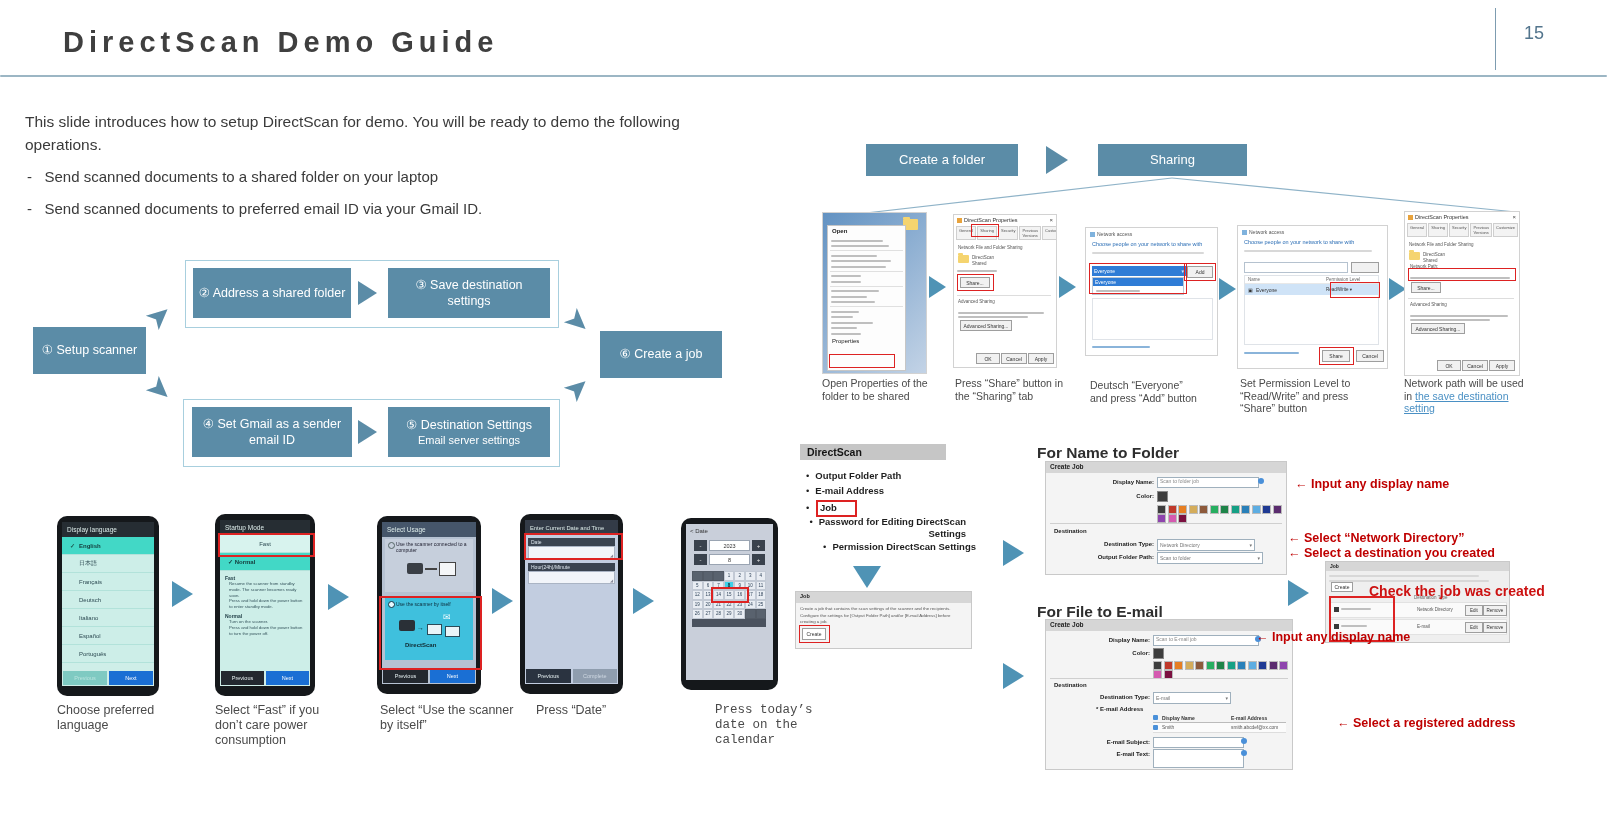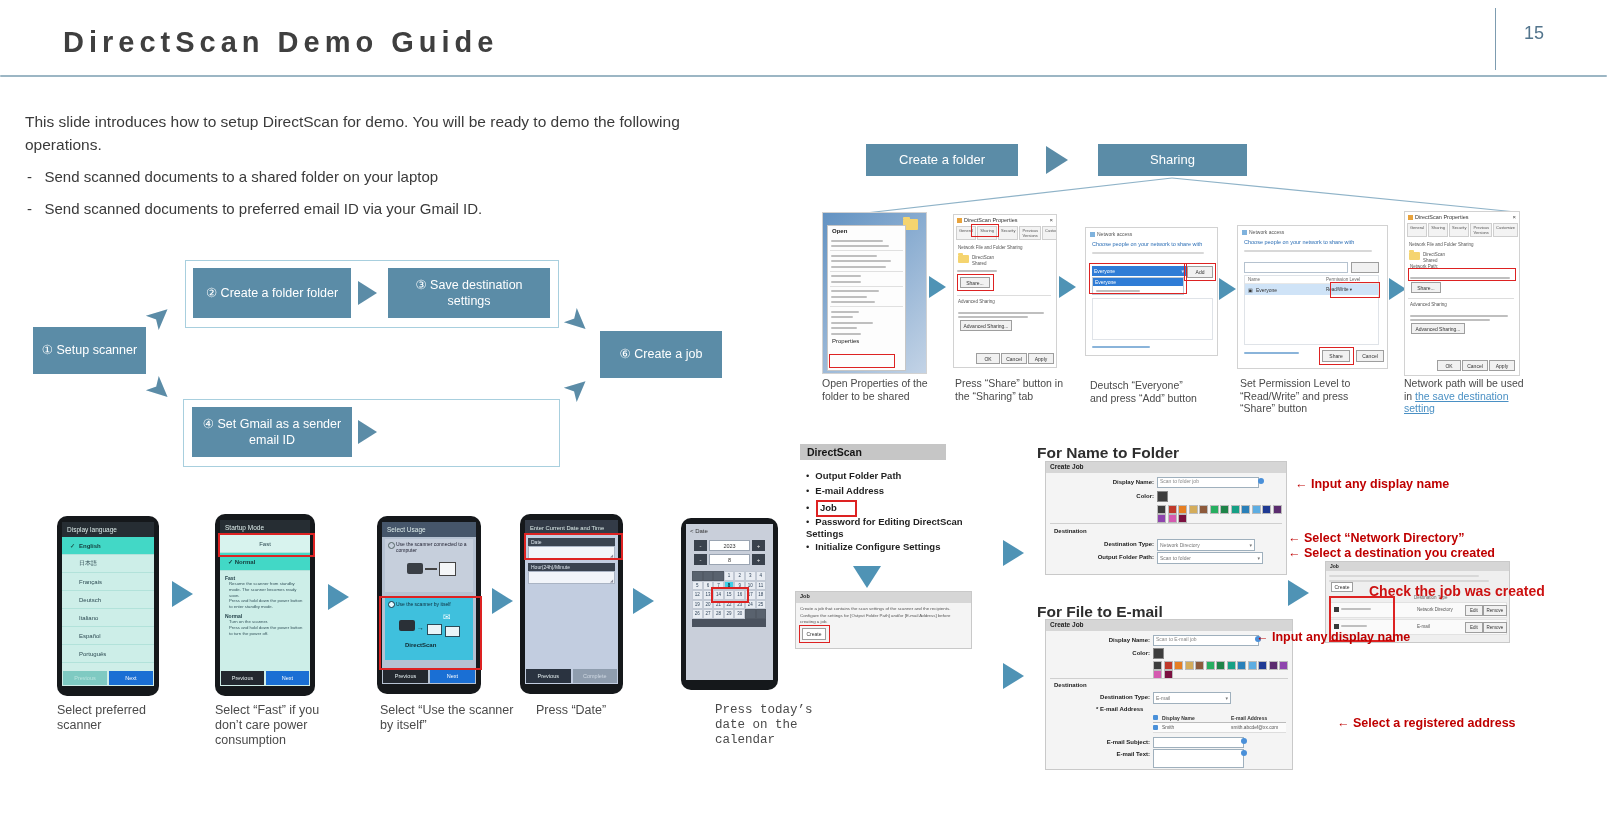--- a/index.html
+++ b/index.html
@@ -57,21 +57,21 @@
   .pbtn.ghost{background:#7fcac2;color:#b9e4de;}
   .pbtn.gray{background:#8f9dae;color:#cfd8e2;}
   .cal{display:grid;grid-template-columns:repeat(7,10.6px);grid-auto-rows:9.5px;}
   .cal div{border:0.5px solid #c2c9d4;font-size:4.5px;display:flex;align-items:center;justify-content:center;
            color:#31455b;background:#e9edf3;}
   .cal div.empty{background:#59626e;border-color:#525a65;}
   .cal div.sel{background:#3fd0e8;color:#0d2b33;font-weight:bold;}
   .spbtn{background:#3a424d;color:#e8e8e8;font-size:6px;display:flex;align-items:center;justify-content:center;}
   .spval{background:#fff;border:1px solid #9aa4b2;font-size:5.5px;color:#333;display:flex;align-items:center;justify-content:center;}
   
-  .dsitem{font-size:9.5px;font-weight:bold;color:#1f1f1f;line-height:1.25;}
+  .dsitem{font-size:9.5px;font-weight:bold;color:#1f1f1f;line-height:1.25;text-align:right;}
   .dsitem:before{content:"•";margin-right:6px;color:#1f1f1f;font-weight:normal;}
   .panel{background:#f4f4f4;border:1px solid #c9c9c9;}
   .phdr{background:#d6d6d6;font-size:6.5px;font-weight:bold;color:#222;padding:1px 4px;height:9px;}
   .flabel{font-size:6px;font-weight:bold;color:#222;text-align:right;}
   .finput{background:#fff;border:1px solid #9fb0bd;font-size:5px;color:#8a8a8a;padding:0 2px;overflow:hidden;white-space:nowrap;}
   .fdrop{background:#fff;border:1px solid #9fb0bd;font-size:5px;color:#777;padding:0 2px;display:flex;
          align-items:center;justify-content:space-between;overflow:hidden;white-space:nowrap;}
   .info{width:6px;height:6px;border-radius:50%;background:#4a90d9;}
   .sw{width:7px;height:7px;display:inline-block;margin-right:1.5px;border:0.5px solid #bbb;}
   .swatches{line-height:0;}
@@ -96,39 +96,43 @@
     <span>Send scanned documents to a shared folder on your laptop</span>
   </div>
   <div class="abs bullet" style="left:27px;top:200px;">
     <span>-</span>&nbsp;&nbsp;
     <span>Send scanned documents to preferred email ID via your Gmail ID.</span>
   </div>
 
   <div class="abs grouplab" style="left:186px;top:244px;">Save to a folder</div>
   <div class="abs group" style="left:185px;top:260px;width:372px;height:66px;"></div>
   <div class="abs flowbox" style="left:193px;top:268px;width:158px;height:50px;">
-    <span>② Create a folder folder</span>
+    <span>② Address a shared folder</span>
   </div>
   <div class="abs tri-r" style="left:358px;top:281px;"></div>
   <div class="abs flowbox" style="left:388px;top:268px;width:162px;height:50px;">
     <span>③ Save destination</span>
     <span>settings</span>
   </div>
   <div class="abs flowbox" style="left:33px;top:327px;width:113px;height:47px;">
     <span>① Setup scanner</span>
   </div>
   <div class="abs bent" style="left:148px;top:303px;transform:rotate(-42deg);">➤</div>
   <div class="abs bent" style="left:148px;top:376px;transform:rotate(42deg);">➤</div>
   <div class="abs grouplab" style="left:197px;top:383px;">Send by Email</div>
   <div class="abs group" style="left:183px;top:399px;width:375px;height:66px;"></div>
   <div class="abs flowbox" style="left:192px;top:407px;width:160px;height:50px;">
     <span>④ Set Gmail as a sender</span>
     <span>email ID</span>
   </div>
   <div class="abs tri-r" style="left:358px;top:420px;"></div>
+  <div class="abs flowbox" style="left:388px;top:407px;width:162px;height:50px;">
+    <span>⑤ Destination Settings</span>
+    <span style="font-size:11px;">Email server settings</span>
+  </div>
   <div class="abs bent" style="left:566px;top:308px;transform:rotate(42deg);">➤</div>
   <div class="abs bent" style="left:566px;top:375px;transform:rotate(-42deg);">➤</div>
   <div class="abs flowbox" style="left:600px;top:331px;width:122px;height:47px;">
     <span>⑥ Create a job</span>
   </div>
 
   <div class="abs flowbox" style="left:866px;top:144px;width:152px;height:32px;font-size:13px;">
     <span>Create a folder</span>
   </div>
   <div class="abs tri-r" style="left:1046px;top:146px;border-top-width:14px;border-bottom-width:14px;border-left-width:22px;"></div>
@@ -458,34 +462,34 @@
           <div>29</div>
           <div>30</div>
           <div class="empty"></div>
           <div class="empty"></div>
         </div>
       <div class="abs redbox" style="left:25px;top:63px;width:34px;height:12px;"></div>
       <div style="margin:0 0 0 6px;width:74px;height:8px;background:#4a525e;"></div>
     </div>
   </div>
 
-  <div class="abs caption" style="left:57px;top:703px;width:135px;">Select preferred scanner</div>
+  <div class="abs caption" style="left:57px;top:703px;width:135px;">Choose preferred language</div>
   <div class="abs caption" style="left:215px;top:703px;width:118px;">Select “Fast” if you don’t care power consumption</div>
   <div class="abs caption" style="left:380px;top:703px;width:135px;">Select “Use the scanner by itself”</div>
   <div class="abs caption" style="left:536px;top:703px;width:120px;">Press “Date”</div>
   <div class="abs caption" style="left:715px;top:703px;width:105px;font-family:Liberation Mono, monospace;">Press today’s date on the calendar</div>
 
   <div class="abs" style="left:800px;top:444px;width:139px;height:16px;background:#c6c6c6;font-size:10.5px;font-weight:bold;color:#141414;padding-left:7px;line-height:16px;">DirectScan</div>
   <div class="abs dsitem" style="left:806px;top:470px;">Output Folder Path</div>
   <div class="abs dsitem" style="left:806px;top:485px;">E-mail Address</div>
   <div class="abs dsitem" style="left:806px;top:500px;">
     <span class="redbox" style="display:inline-block;padding:0 18px 1px 2px;margin-left:-2px;">Job</span>
   </div>
   <div class="abs dsitem" style="left:806px;top:516px;width:160px;">Password for Editing DirectScan Settings</div>
-  <div class="abs dsitem" style="left:806px;top:541px;width:170px;">Initialize Configure Settings</div>
+  <div class="abs dsitem" style="left:806px;top:541px;width:170px;">Permission DirectScan Settings</div>
   <div class="abs tri-d" style="left:853px;top:566px;"></div>
 
   <div class="abs panel" style="left:795px;top:591px;width:175px;height:56px;">
     <div class="phdr" style="font-size:5.5px;">Job</div>
     <div style="font-size:4.4px;color:#555;padding:3px 4px 0;line-height:1.5;">Create a job that contains the scan settings of the scanner and the recipients.</div>
     <div style="font-size:4.4px;color:#555;padding:0 4px;line-height:1.5;">Configure the settings for [Output Folder Path] and/or [E-mail Address] before creating a job.</div>
     <div class="winbtn abs" style="left:6px;top:36px;width:22px;height:10px;background:#fff;">Create</div>
     <div class="abs redbox1" style="left:3px;top:33px;width:29px;height:16px;"></div>
   </div>
 

